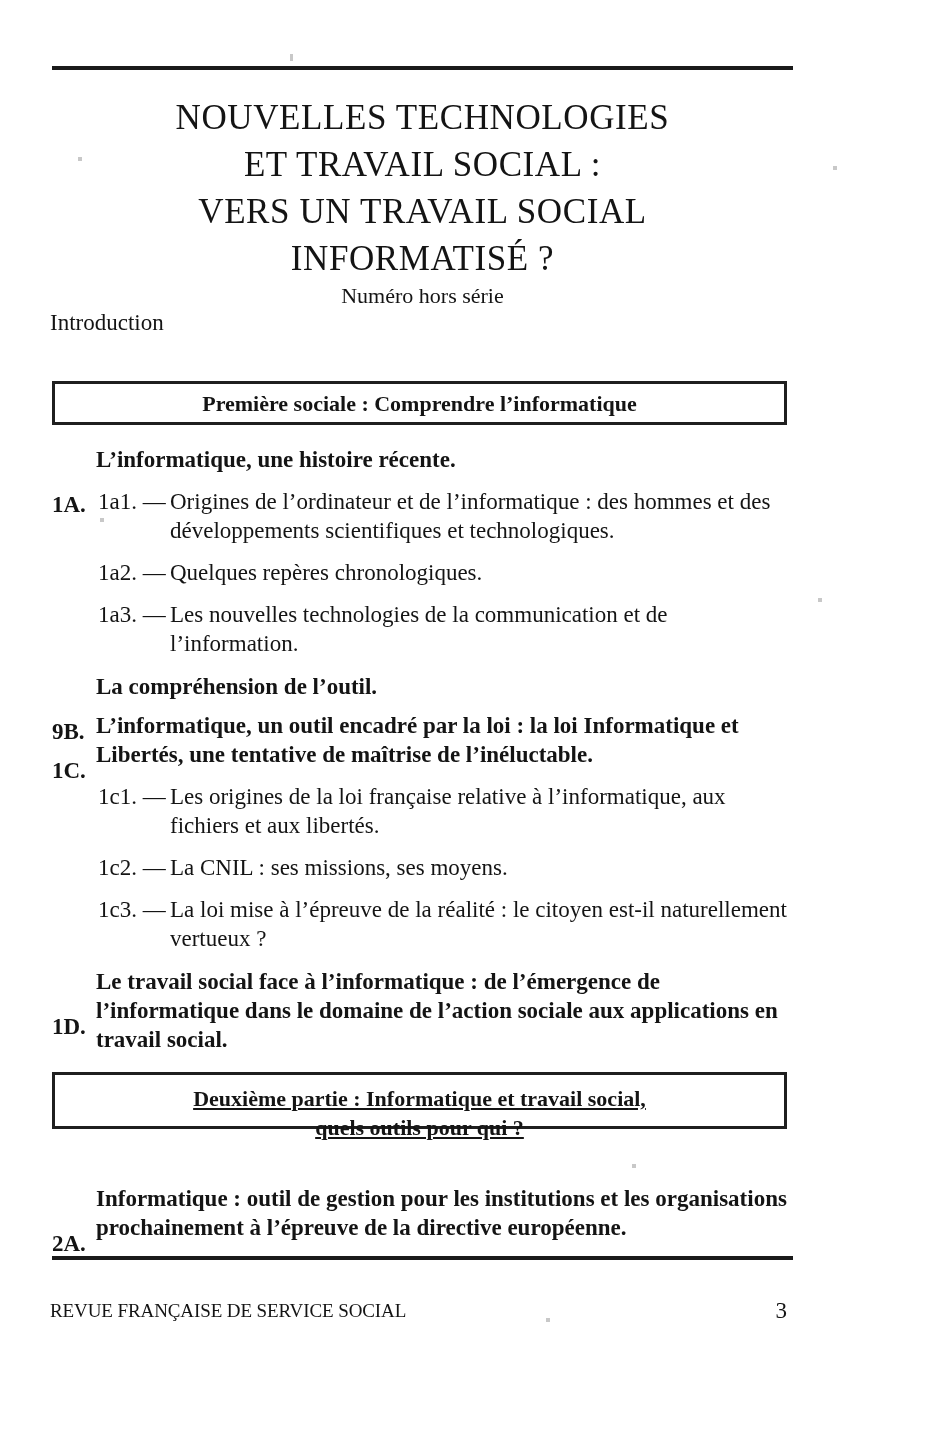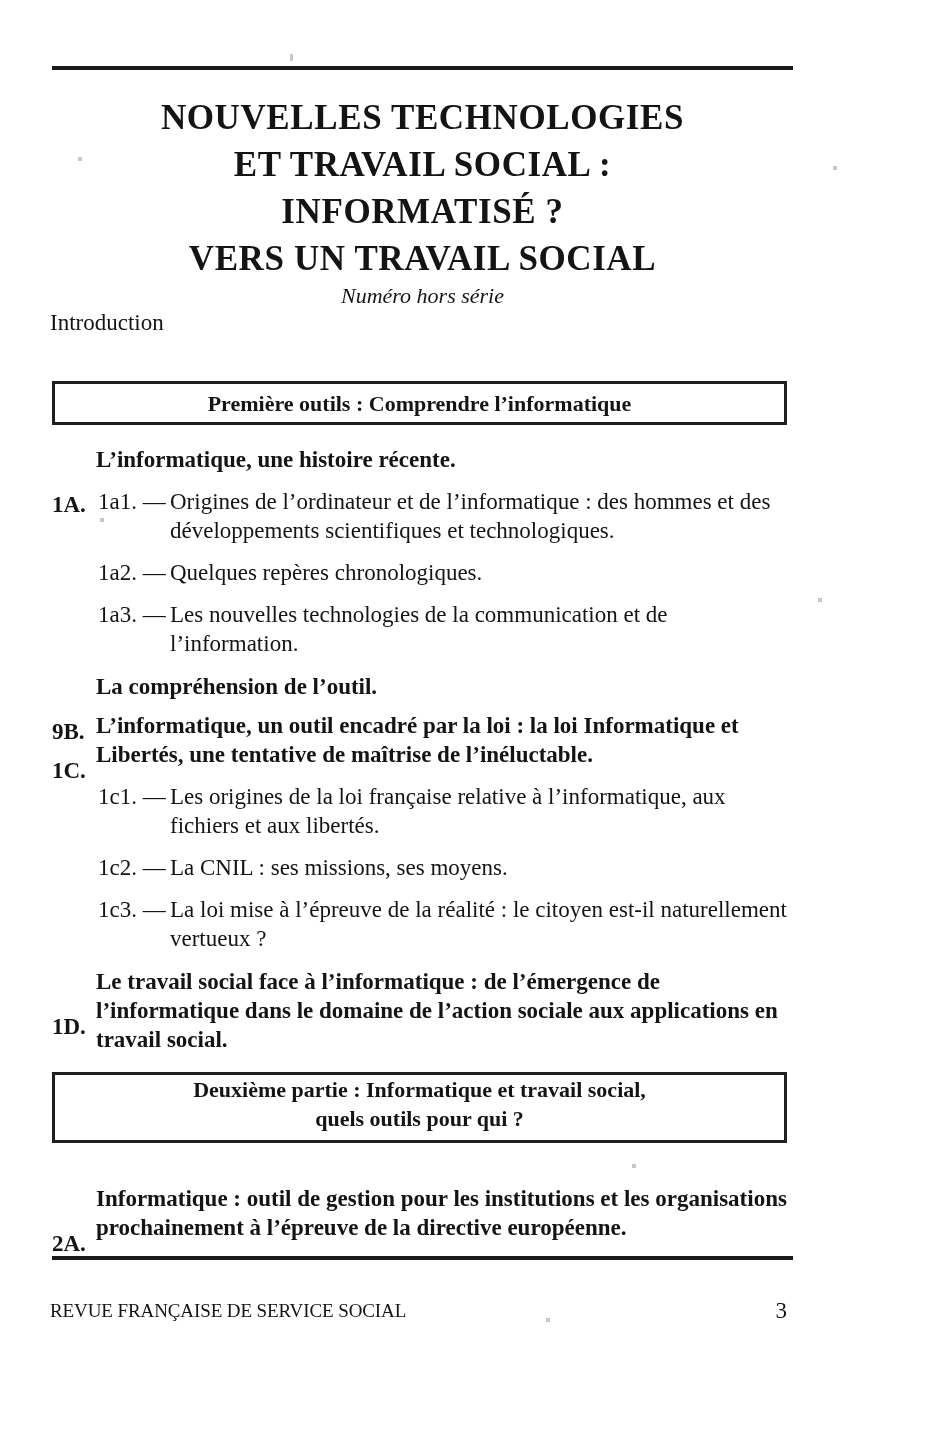--- a/index.html
+++ b/index.html
@@ -33,34 +33,33 @@
 
   
   .title-block {
     position: absolute;
     left: 52px;
     top: 94px;
     width: 741px;
     text-align: center;
   }
   .title-line {
-    font-weight: bold;
+    font-weight: normal;
     font-size: 35px;
     line-height: 47px;
     letter-spacing: 0.6px;
     white-space: nowrap;
   }
 
   .subtitle {
     position: absolute;
     left: 52px;
     top: 283px;
     width: 741px;
     text-align: center;
-    font-style: italic;
     font-size: 22px;
   }
 
   .intro {
     position: absolute;
     left: 50px;
     top: 310px;
     font-size: 23px;
   }
 
@@ -75,22 +74,24 @@
     font-weight: bold;
     font-size: 22px;
   }
   .part-box.one {
     top: 381px;
     height: 44px;
     line-height: 40px;
   }
   .part-box.two {
     top: 1072px;
-    height: 71px;
+    height: 57px;
+    padding-top: 9px;
     line-height: 29px;
+    text-decoration: underline;
   }
   .part-box .bl { display: block; }
 
   
   .outline {
     position: absolute;
     left: 52px;
     top: 445px;
     width: 748px;
   }
@@ -163,29 +164,29 @@
 </head>
 <body>
 
 <div id="page">
 
   <div class="rule top"></div>
 
   <div class="title-block">
     <div class="title-line">NOUVELLES TECHNOLOGIES</div>
     <div class="title-line">ET TRAVAIL SOCIAL :</div>
+    <div class="title-line">VERS UN TRAVAIL SOCIAL</div>
     <div class="title-line">INFORMATISÉ ?</div>
-    <div class="title-line">VERS UN TRAVAIL SOCIAL</div>
   </div>
 
   <div class="subtitle">Numéro hors série</div>
   <div class="intro">Introduction</div>
 
   <div class="part-box one">
-    <span class="bl">Première outils : Comprendre l’informatique</span>
+    <span class="bl">Première sociale : Comprendre l’informatique</span>
   </div>
 
   <div class="outline">
 
     <div class="sec">
       <span class="lbl">1A.</span>
       <span class="txt">L’informatique, une histoire récente.</span>
     </div>
     <div class="subs">
       <div class="sub">

